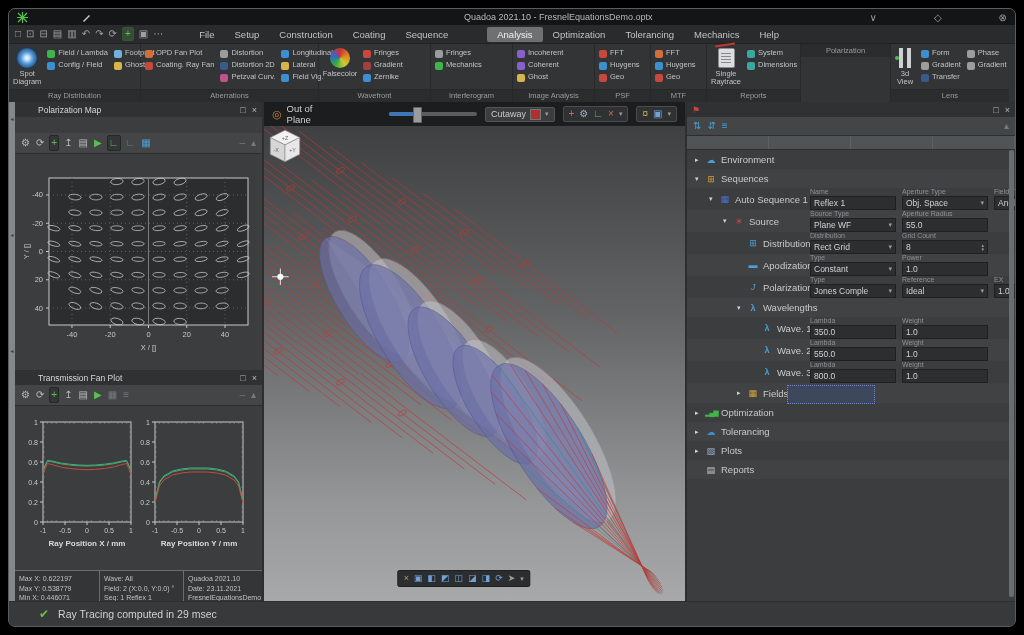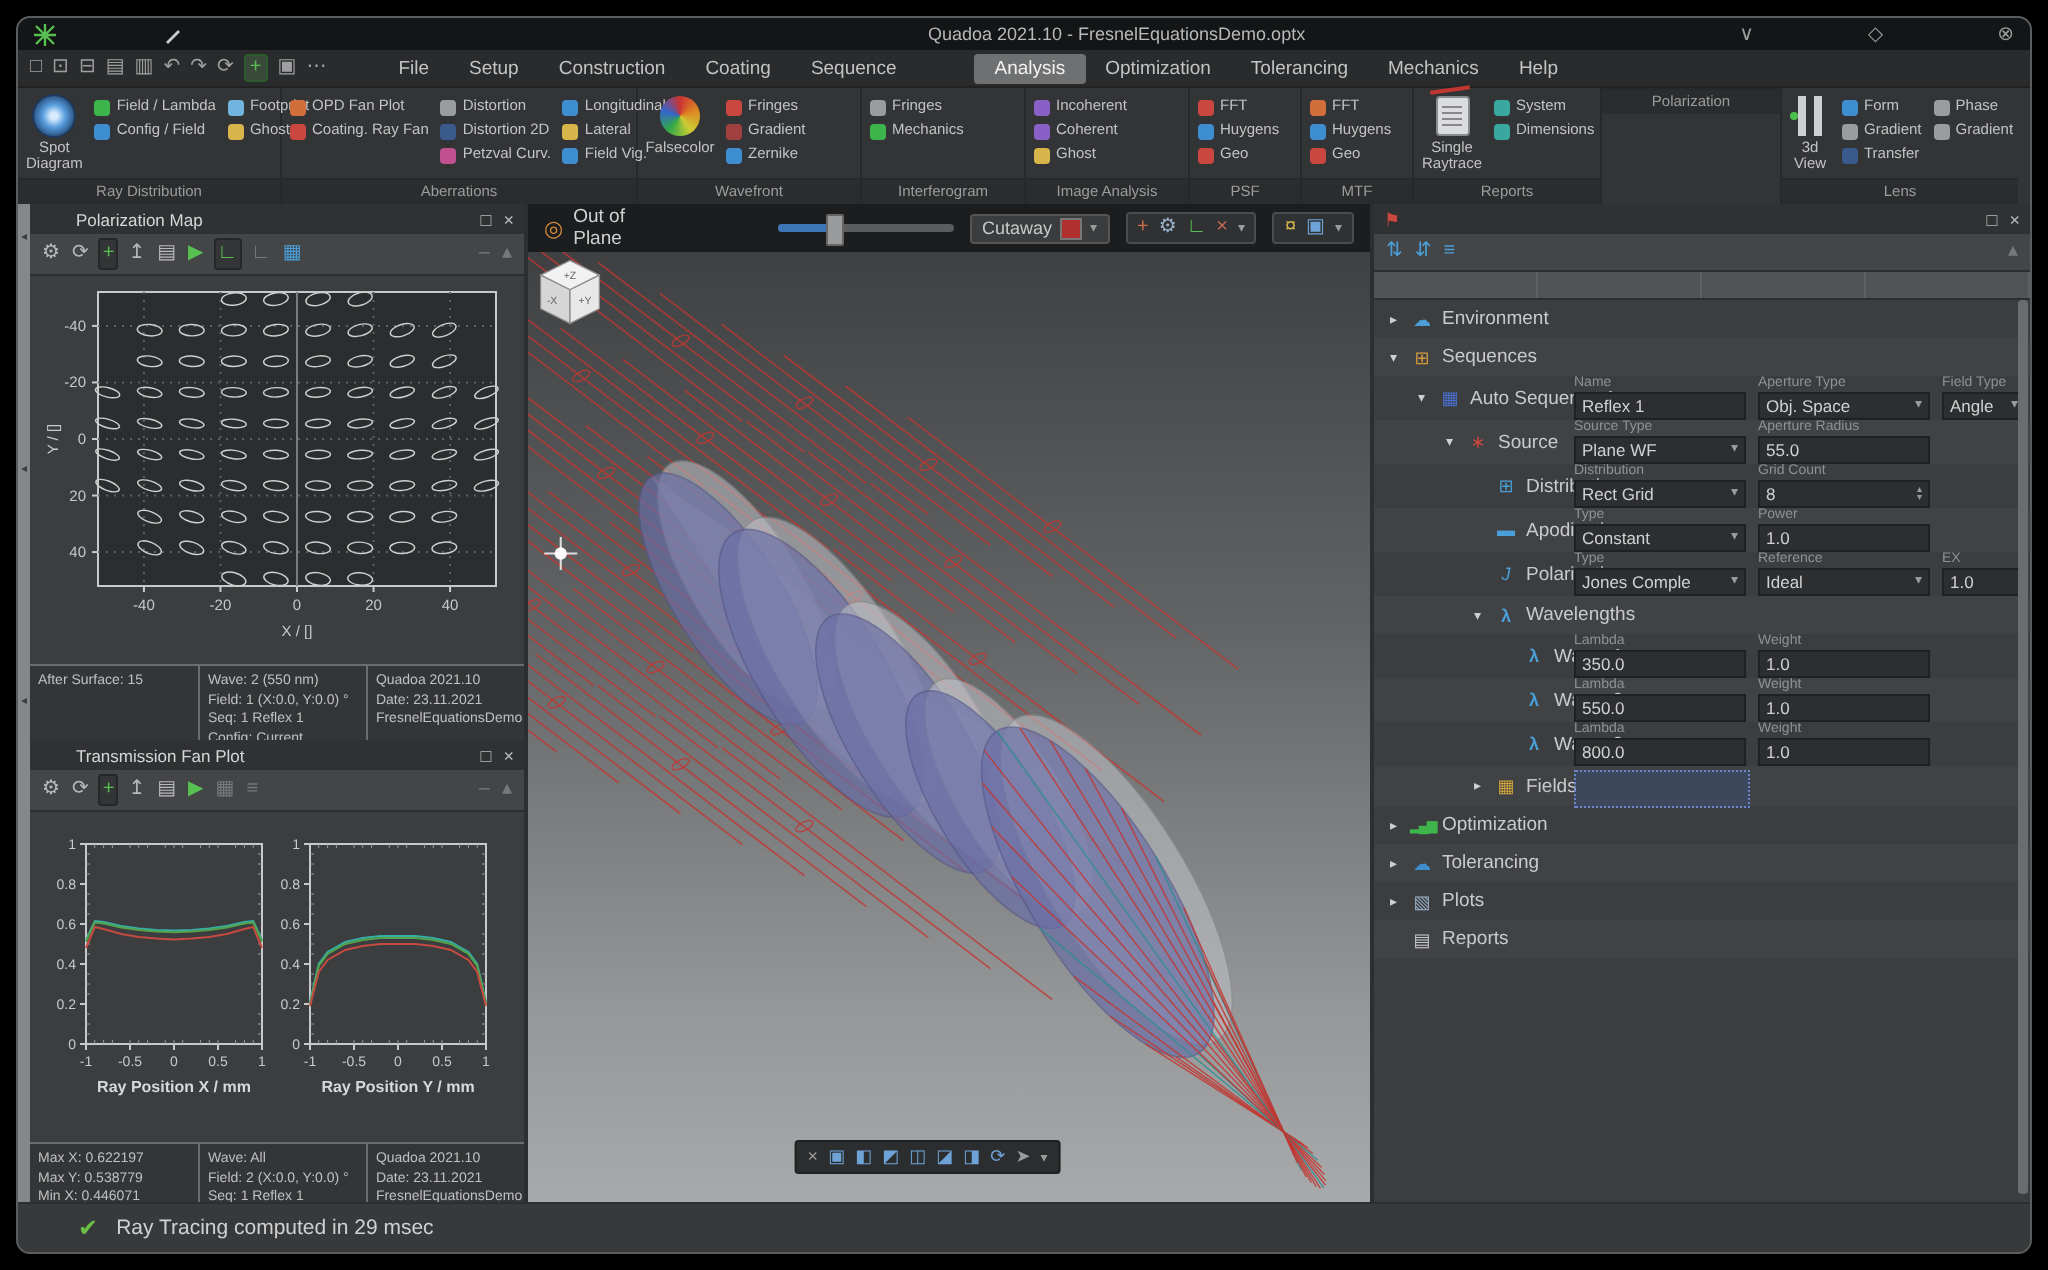--- a/index.html
+++ b/index.html
@@ -88,21 +88,21 @@
   .rheader{height:13px;background:#515456;border-bottom:1px solid #2d2e30;flex:0 0 auto;display:flex;}
   .rheader span{border-right:1px solid #5e6163;width:82px;}
   .tree{flex:1;overflow:hidden;position:relative;}
   .trow{position:relative;display:flex;align-items:center;height:19px;padding-left:8px;box-sizing:border-box;}
   .trow.fields-row{height:22px;}
   .trow:nth-child(even){background:#404244;}
   .twist{width:10px;color:#cfd0d1;font-size:7px;flex:0 0 auto;}
   .nicon{width:12px;flex:0 0 auto;text-align:center;font-size:9px;margin-right:4px;}
   .tlabel{color:#c9cacb;font-size:9.5px;white-space:nowrap;}
   .ind1{margin-left:14px}.ind2{margin-left:28px}.ind3{margin-left:42px}.ind4{margin-left:56px}
-  .fcell{position:absolute;top:0;height:22px;}
+  .fcell{position:absolute;top:0;height:22px;margin-left:23px;}
   .fc1{left:100px;width:86px}.fc2{left:192px;width:86px}.fc3{left:284px;width:42px}
   .flabel{display:block;color:#8f9193;font-size:7px;line-height:8px;height:8px;overflow:hidden;white-space:nowrap;}
   .finput{height:12px;background:#2c2e30;border:1px solid #1f2022;color:#d0d1d2;font-size:8.5px;line-height:12px;
     padding:0 3px;display:flex;align-items:center;justify-content:space-between;overflow:hidden;white-space:nowrap;}
   .spin{display:flex;flex-direction:column;color:#9a9b9c;font-size:5px;line-height:4px;}
   .selcell{position:absolute;left:100px;top:2px;width:86px;height:17px;background:rgba(60,84,140,0.35);border:1px dotted #6a86c8;}
   .rscroll{position:absolute;right:1px;top:48px;bottom:4px;width:5px;background:#6a6c6e;border-radius:2px;}
   
   .statusbar{height:24px;background:#37393b;border-top:1px solid #2d2e30;display:flex;align-items:center;
     padding-left:30px;flex:0 0 auto;gap:9px;}
@@ -383,21 +383,21 @@
   </div>
 
   <div class="main">
     <div class="dockstrip">
         <span>◂</span>
         <span>◂</span>
         <span>◂</span>
       </div>
 
     <div class="leftcol">
-      <div class="panel" style="height:268px;flex:0 0 auto;">
+      <div class="panel" style="height:268px;flex:0 0 auto;gap:16px;">
         <div class="ptitle">
           <span class="ptitle-text">Polarization Map</span>
           <span class="pbtn">□</span>
           <span class="pbtn">×</span>
         </div>
         <div class="ptoolbar">
           <span class="ticon">⚙</span>
           <span class="ticon">⟳</span>
           <span class="ticon green pressed">+</span>
           <span class="ticon">↥</span>

